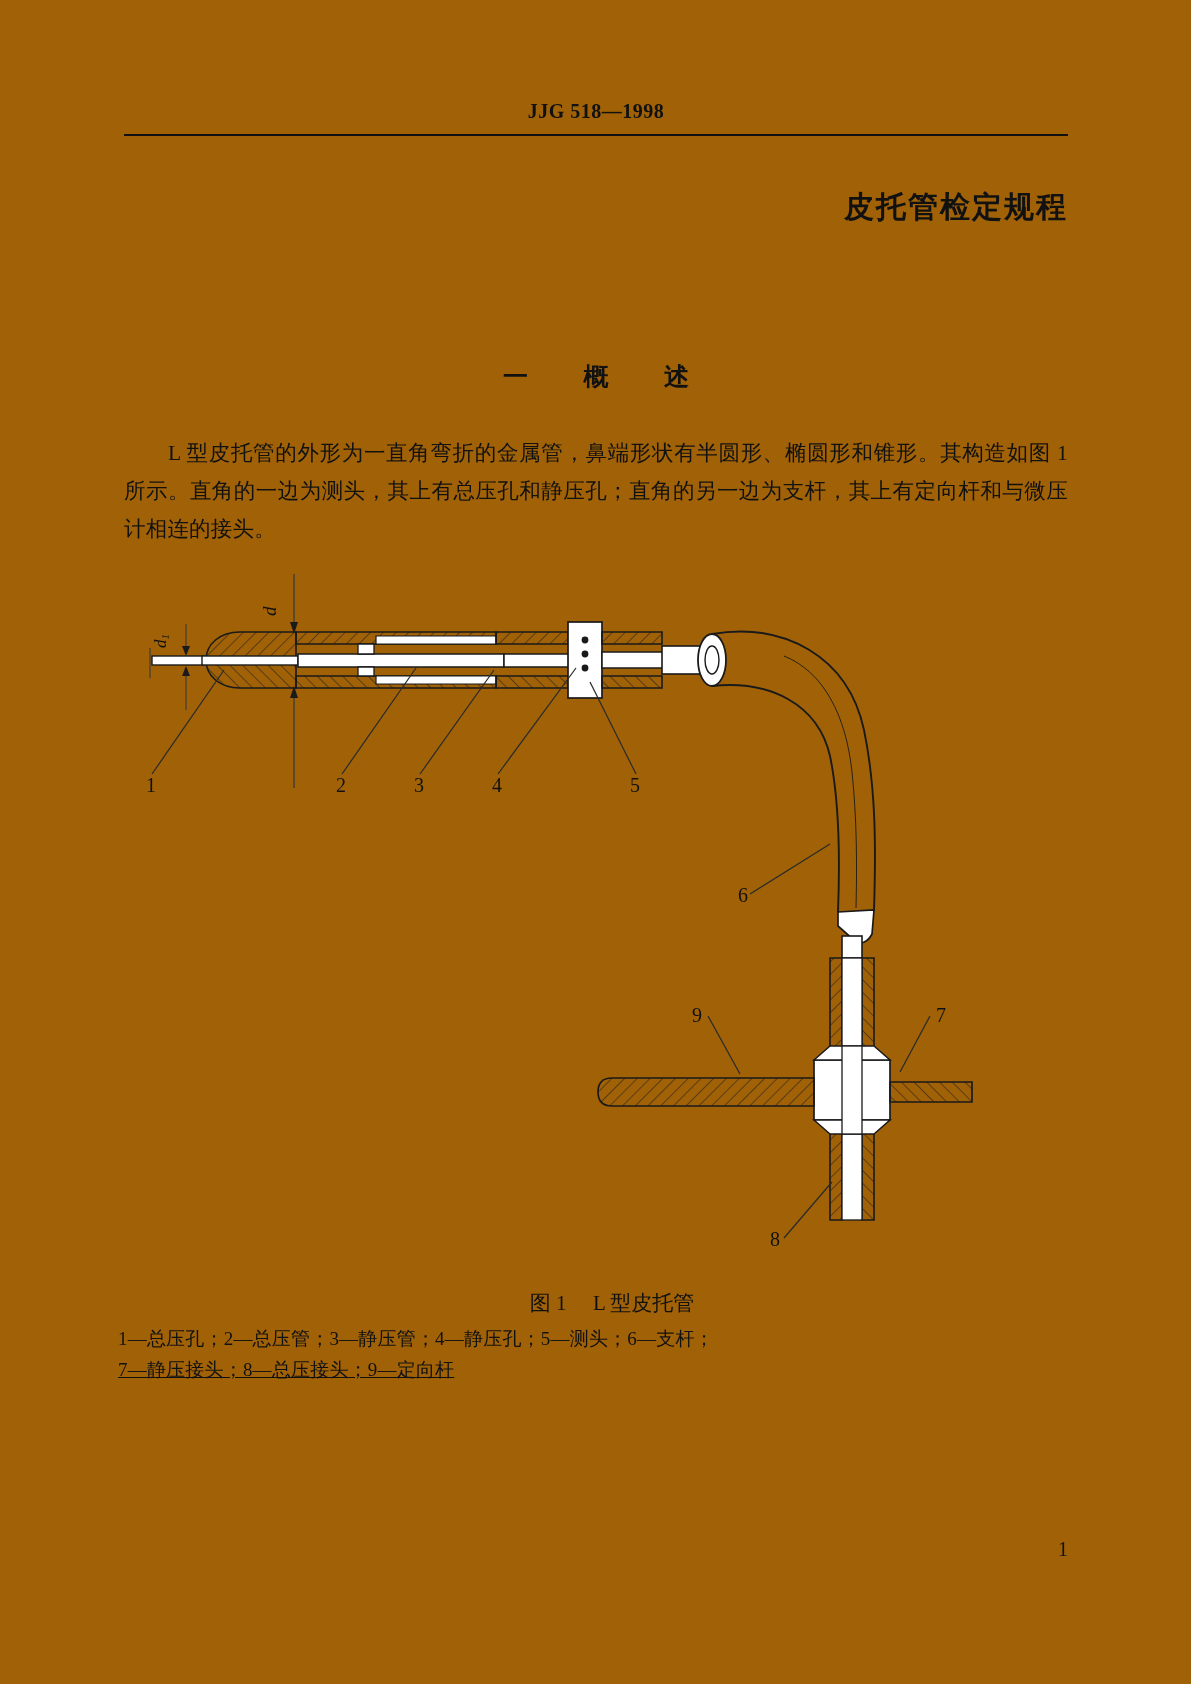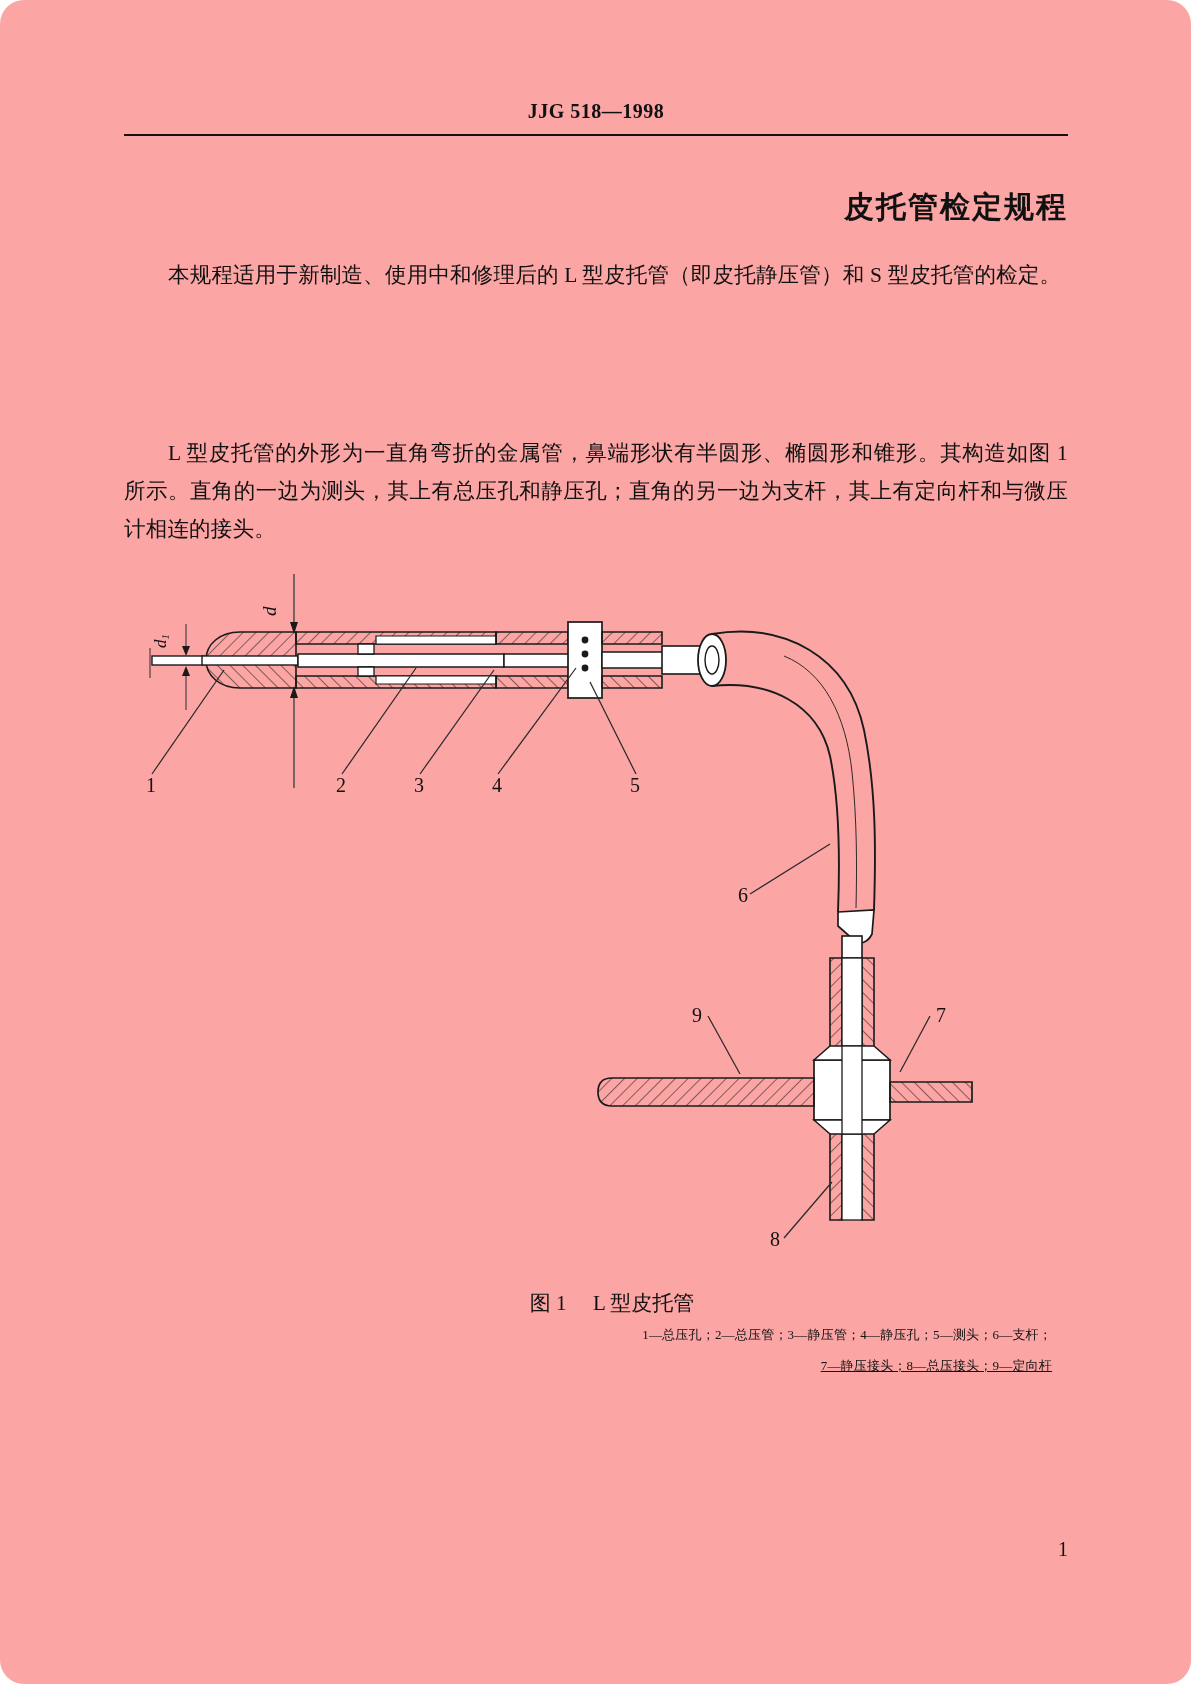--- a/index.html
+++ b/index.html
@@ -4,26 +4,25 @@
 <style>
   html, body {
     margin: 0;
     padding: 0;
     background: #ffffff;
   }
   .page {
     position: relative;
     width: 1191px;
     height: 1684px;
-    background: #fca5a5;
+    background: #a16207;
     margin: 0 auto;
     font-family: "Liberation Serif", "DejaVu Serif", serif;
     color: #111111;
     overflow: hidden;
-    border-radius: 24px;
   }
 
   
   .header {
     position: absolute;
     left: 124px;
     top: 100px;
     width: 944px;
     text-align: center;
     font-family: "Liberation Serif", "DejaVu Serif", serif;
@@ -94,24 +93,24 @@
     position: absolute;
     left: 140px;
     top: 1289px;
     width: 944px;
     text-align: center;
     font-size: 21px;
   }
   .fig-caption .gap { display: inline-block; width: 16px; }
   .fig-legend {
     position: absolute;
-    left: 108px;
-    width: 944px;
-    text-align: right;
-    font-size: 13px;
+    left: 118px;
+    width: 944px;
+    text-align: left;
+    font-size: 19px;
     letter-spacing: 0.2px;
   }
   .fig-legend.l1 { top: 1326px; }
   .fig-legend.l2 { top: 1357px; text-decoration: underline; }
 
   
   .page-number {
     position: absolute;
     left: 124px;
     top: 1538px;
@@ -123,22 +122,28 @@
 </head>
 <body>
 
 <div class="page">
 
   <div class="header">JJG 518—1998</div>
   <div class="header-rule"></div>
 
   <div class="doc-title">皮托管检定规程</div>
 
-  <div class="para p-intro">本规程适用于新制造、使用中和修理后的 L 型皮托管（即皮托静压管）和 S 型皮托管的检定。</div>
-
+
+  <div class="section-heading">
+    <span>一</span>
+    <span class="sp"></span>
+    <span>概</span>
+    <span class="sp"></span>
+    <span>述</span>
+  </div>
 
   <div class="para p-body">L 型皮托管的外形为一直角弯折的金属管，鼻端形状有半圆形、椭圆形和锥形。其构造如图 1 所示。直角的一边为测头，其上有总压孔和静压孔；直角的另一边为支杆，其上有定向杆和与微压计相连的接头。</div>
 
   <div class="figure">
     <svg width="944" height="720" viewBox="0 0 944 720">
       <defs>
         <pattern id="hatchR" width="9" height="9" patternUnits="userSpaceOnUse" patternTransform="rotate(45)">
           <line x1="0" y1="0" x2="0" y2="9" stroke="#1a1a1a" stroke-width="1.1"></line>
         </pattern>
         <pattern id="hatchL" width="9" height="9" patternUnits="userSpaceOnUse" patternTransform="rotate(-45)">

